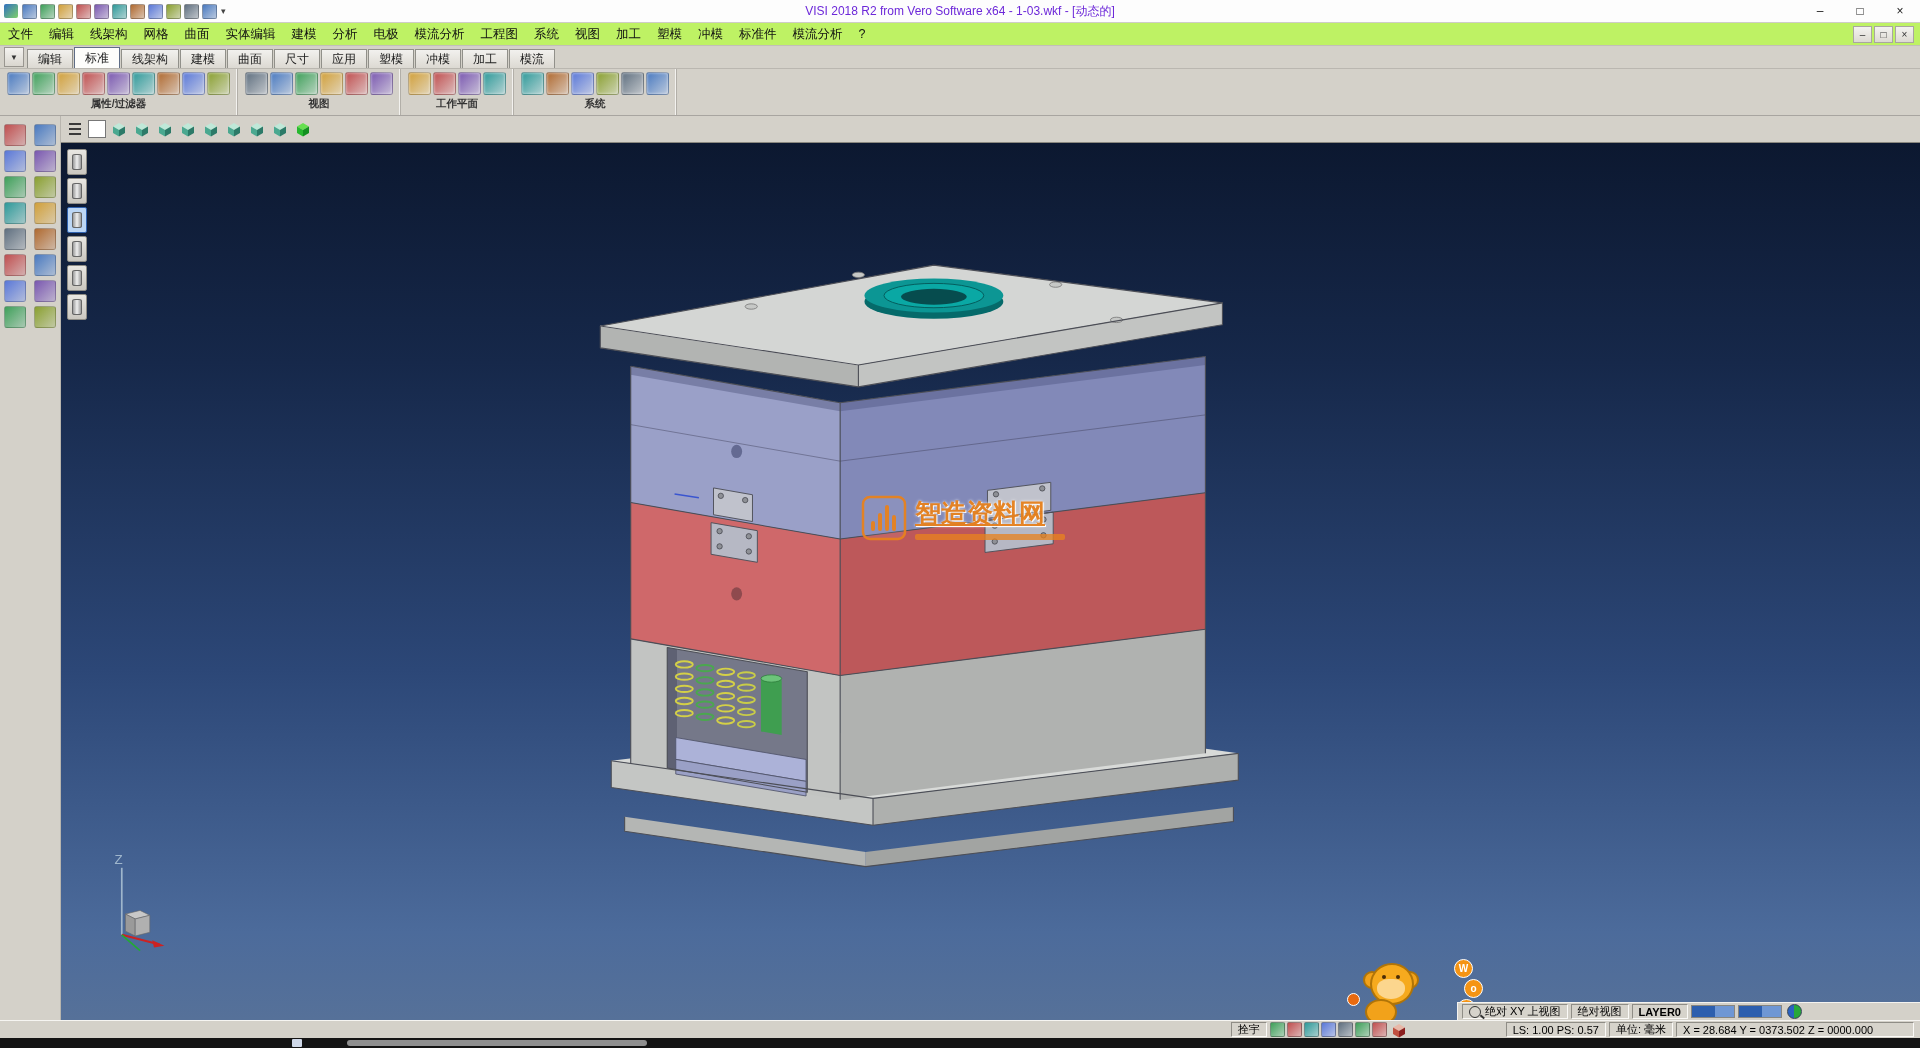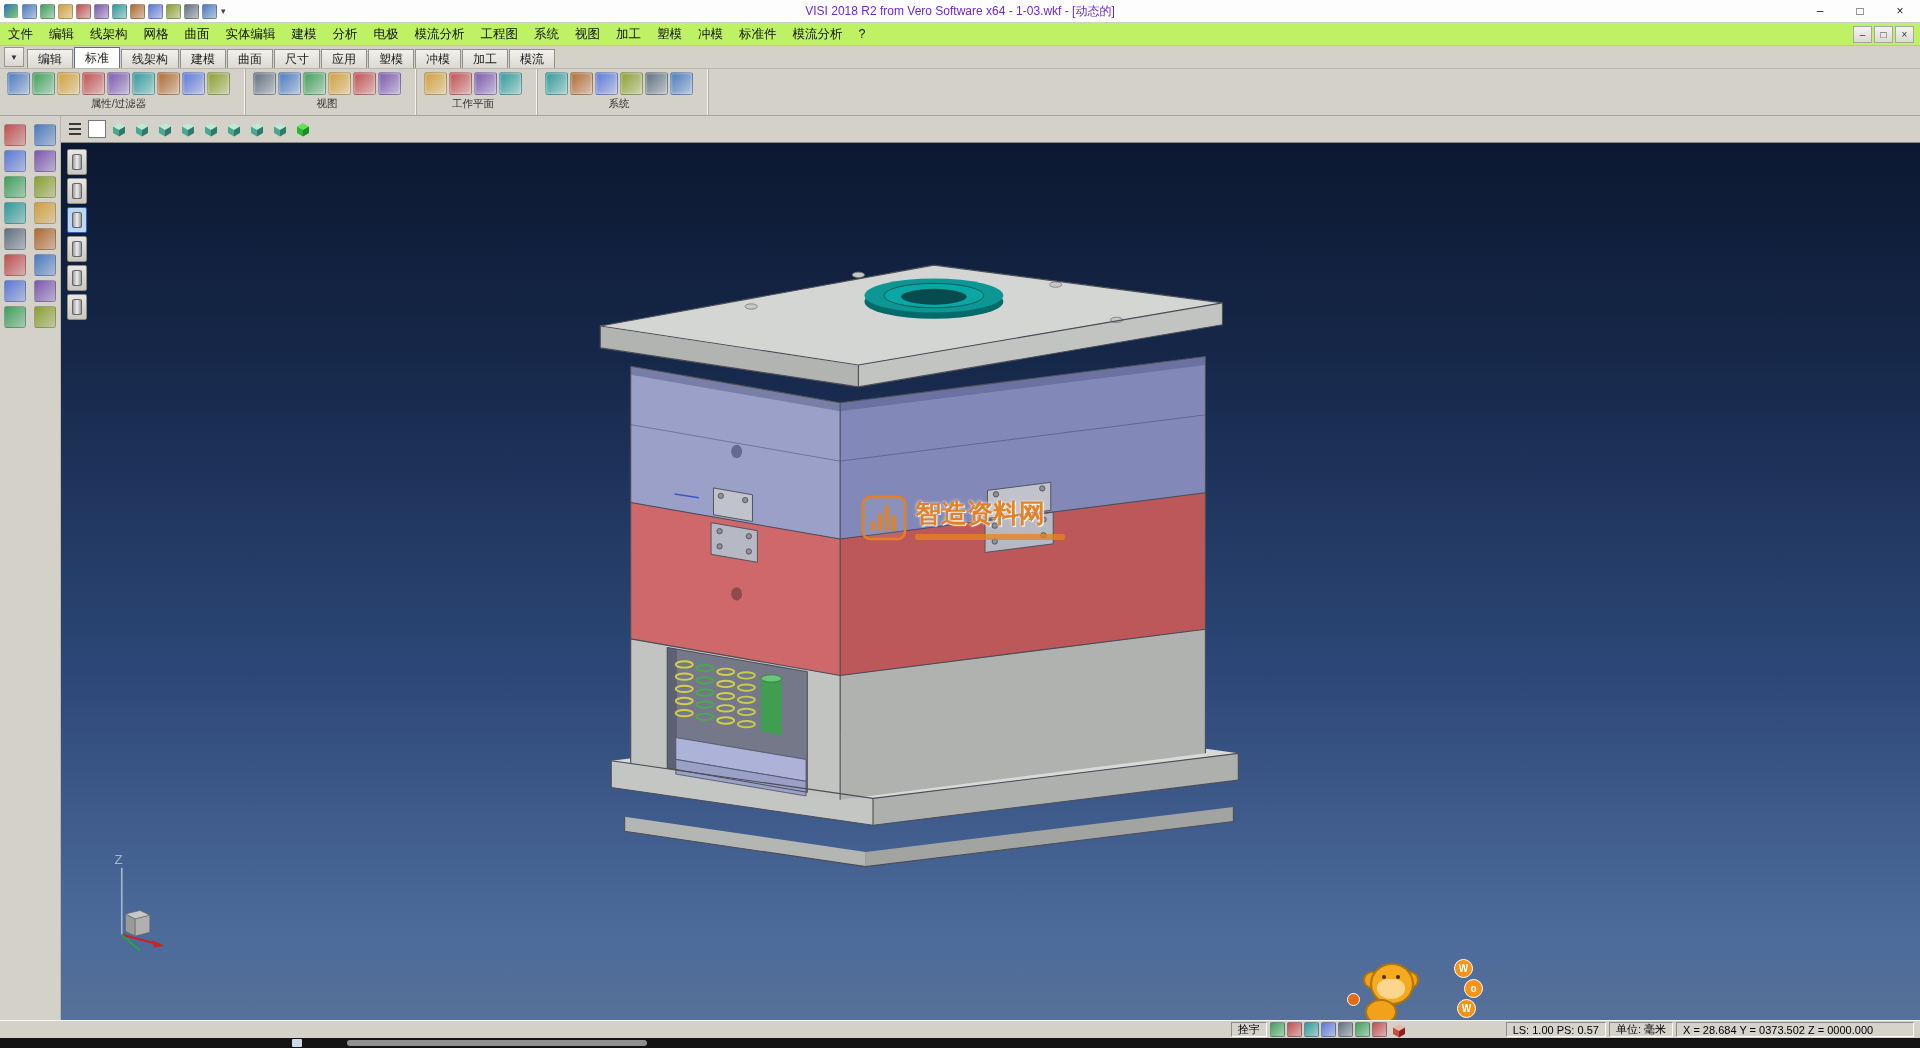--- a/index.html
+++ b/index.html
@@ -25,21 +25,21 @@
 
   
   .tabbar{height:22px;flex:0 0 22px;background:#d4d1c9;display:flex;align-items:flex-end;padding-left:4px;border-bottom:1px solid #bab7b0;}
   .tab-caret{width:18px;height:18px;display:flex;align-items:center;justify-content:center;font-size:8px;color:#333;border:1px solid #999690;background:linear-gradient(#f4f3f0,#d9d6cf);margin-right:3px;margin-bottom:1px;}
   .tabs{display:flex;align-items:flex-end;}
   .tab{height:18px;line-height:18px;padding:0 10px;margin-right:1px;font-size:12px;color:#222;border:1px solid #91908a;border-bottom:none;background:linear-gradient(#f2f1ee,#dcd9d2);cursor:default;}
   .tab.active{background:#fdfdfb;border-color:#5f6d86;height:20px;line-height:20px;}
 
   
   .toolbar{height:46px;flex:0 0 46px;background:#d4d1c9;display:flex;align-items:stretch;border-bottom:1px solid #a8a5a0;overflow:hidden;}
-  .tb-group{display:flex;flex-direction:column;justify-content:flex-start;padding:2px 14px 0 6px;border-right:1px solid #b2afa8;box-shadow:inset -1px 0 0 #f3f2ef;}
+  .tb-group{display:flex;flex-direction:column;justify-content:flex-start;padding:2px 6px 0 6px;border-right:1px solid #b2afa8;box-shadow:inset -1px 0 0 #f3f2ef;font-weight:bold;}
   .tb-icons{display:flex;align-items:center;}
   .tb-icon{width:21px;height:21px;margin:1px;border-radius:3px;border:1px solid rgba(110,110,110,.35);box-shadow:inset 0 0 3px rgba(255,255,255,.6);}
   .tb-label{font-size:10.5px;color:#333;text-align:center;padding:1px 0 2px;white-space:nowrap;}
 
   
   .workspace{flex:1;display:flex;min-height:0;}
   .leftcol{width:60px;flex:0 0 60px;background:#d4d1c9;border-right:1px solid #b8b5ae;display:grid;grid-template-columns:22px 22px;grid-auto-rows:24px;justify-content:center;gap:2px 8px;padding-top:8px;}
   .lt-icon{width:20px;height:20px;border-radius:3px;border:1px solid rgba(110,110,110,.35);}
   .main{flex:1;display:flex;flex-direction:column;min-width:0;}
 
@@ -54,21 +54,21 @@
   .model{position:absolute;left:0;top:0;width:100%;height:100%;}
 
   
   .filtercol{position:absolute;left:6px;top:6px;display:flex;flex-direction:column;gap:3px;}
   .fc-icon{width:18px;height:24px;background:linear-gradient(#e9e7e2,#cac7c0);border:1px solid #8f8d86;border-radius:2px;display:flex;align-items:center;justify-content:center;}
   .fc-icon::before{content:"";width:8px;height:14px;border:1px solid #666;border-radius:3px/2px;background:linear-gradient(90deg,#9a9a9a,#efefef,#9a9a9a);}
   .fc-icon.active{background:#bcd6f4;border-color:#2f62b0;}
 
   
   .watermark{position:absolute;left:800px;top:352px;display:flex;align-items:center;gap:8px;opacity:.95;}
-  .wm-title{font-size:26px;font-weight:bold;color:#e8821e;text-shadow:0 0 3px #fff,1px 1px 0 #fff;}
+  .wm-title{font-size:26px;font-weight:bold;color:#e8821e;text-shadow:0 0 3px #fff,1px 1px 0 #fff;text-decoration:underline;}
   .wm-sub{width:150px;height:6px;background:rgba(232,130,30,.8);border-radius:2px;margin-top:3px;}
 
   
   .mascot{position:absolute;left:1286px;top:816px;width:130px;height:64px;}
   .m-dot{position:absolute;left:0;top:34px;width:11px;height:11px;border-radius:50%;background:#e86a10;border:1px solid #fff;}
   .monkey{position:absolute;left:16px;top:2px;width:56px;height:60px;}
   .m-ear{position:absolute;width:14px;height:14px;border-radius:50%;background:#f2a21a;border:2px solid #b07408;top:10px;}
   .m-ear.l{left:0;} .m-ear.r{right:0;}
   .m-head{position:absolute;left:7px;top:2px;width:40px;height:38px;border-radius:50%;background:#f6aa1e;border:2px solid #b07408;}
   .m-face{position:absolute;left:14px;top:18px;width:28px;height:20px;border-radius:50% 50% 60% 60%;background:#fcd68e;}
@@ -507,20 +507,31 @@
             <span class="m-face"></span>
             <span class="m-body"></span>
           </div>
           <div class="wow">
               <span class="wow-badge">W</span>
               <span class="wow-badge">o</span>
               <span class="wow-badge">W</span>
             </div>
         </div>
 
+        <div class="vp-status">
+          <span class="seg">
+            <span class="mag"></span>
+            <span>绝对 XY 上视图</span>
+          </span>
+          <span class="seg">绝对视图</span>
+          <span class="seg layer">LAYER0</span>
+          <span class="bluebar"></span>
+          <span class="bluebar"></span>
+          <span class="sphere"></span>
+        </div>
 
       </div>
     </div>
   </div>
 
   <div class="statusbar">
     <span class="flex-sp"></span>
     <span class="seg">拴宇</span>
     <span class="st-icons">
         <span class="st-icon" style="background: linear-gradient(135deg, rgb(63, 160, 90), rgb(238, 238, 238) 160%);"></span>

